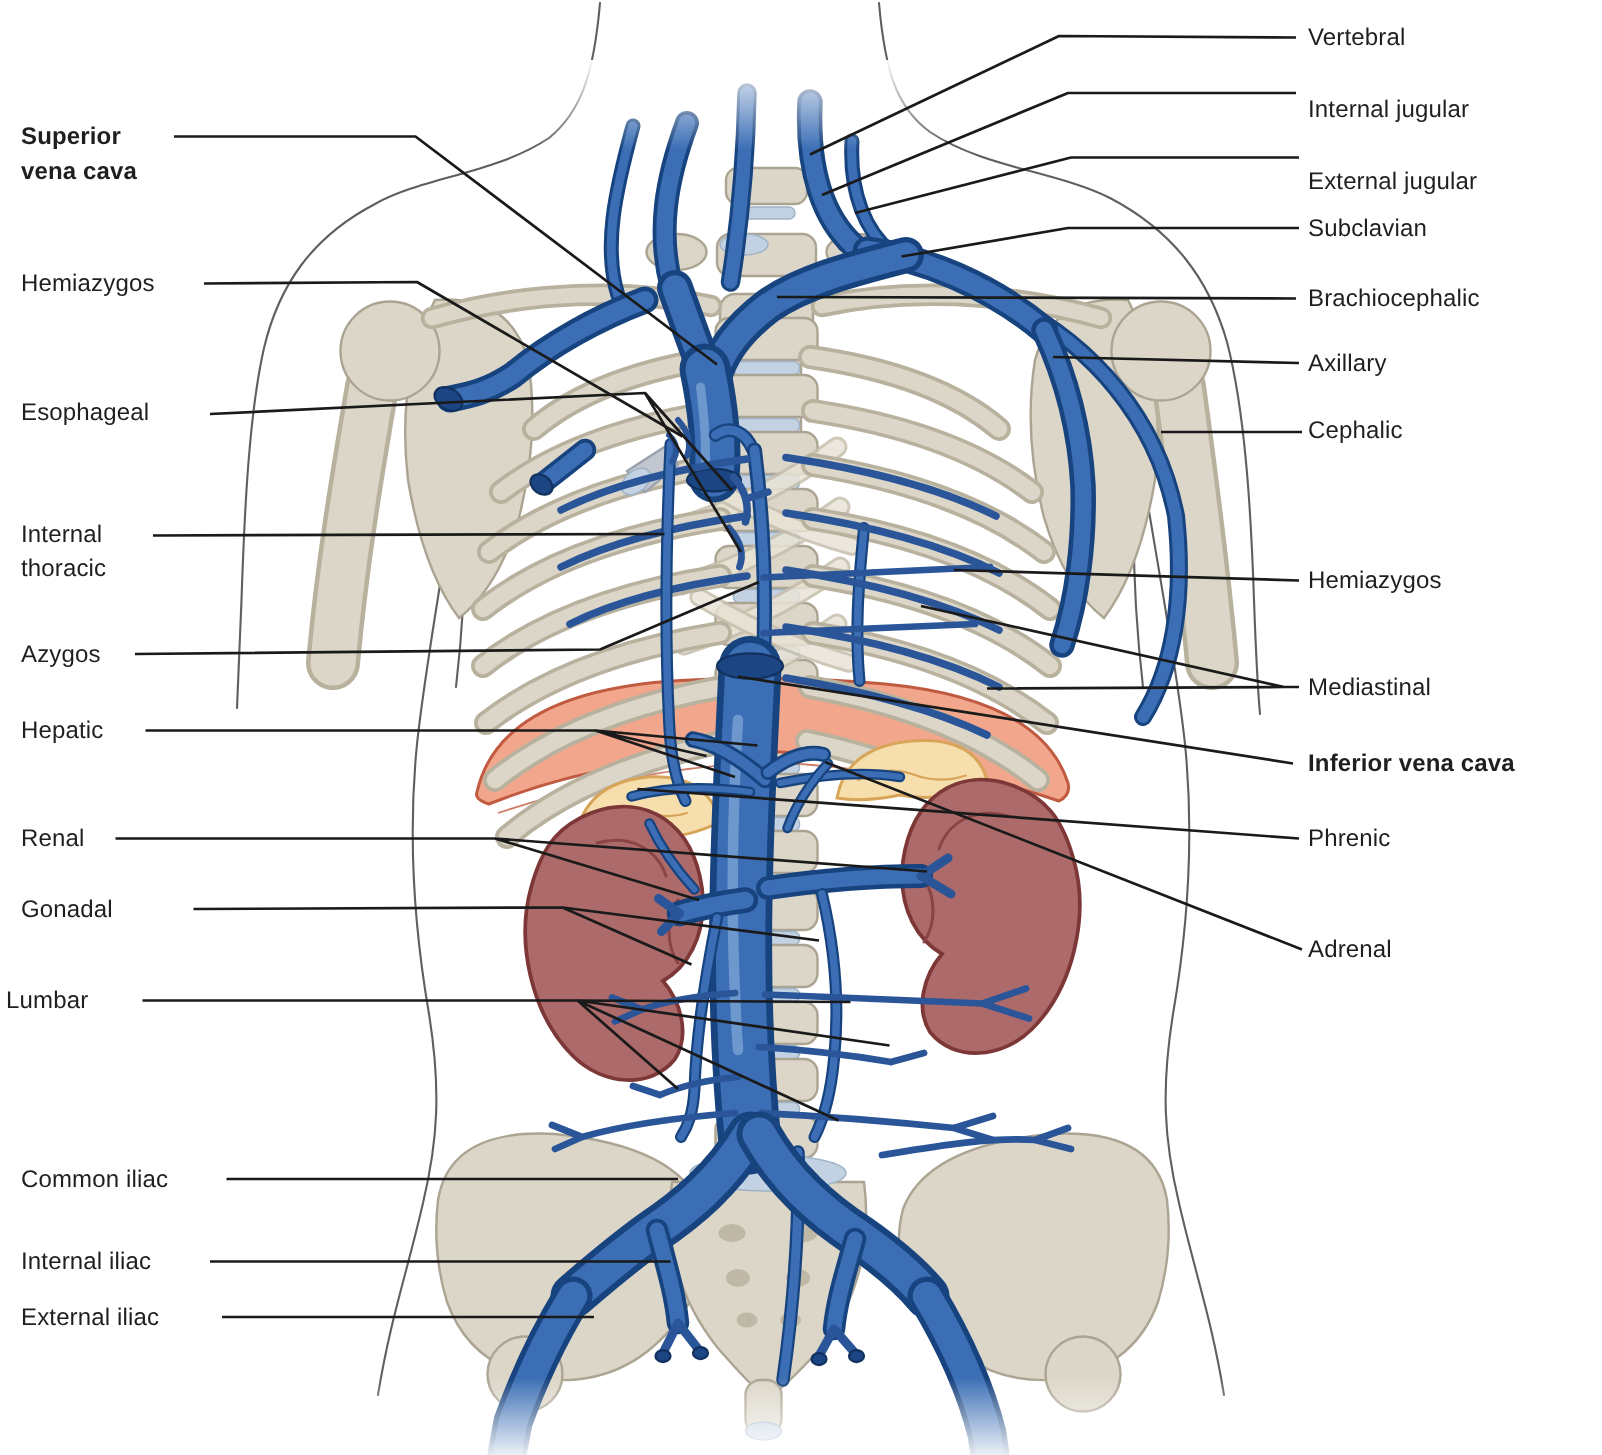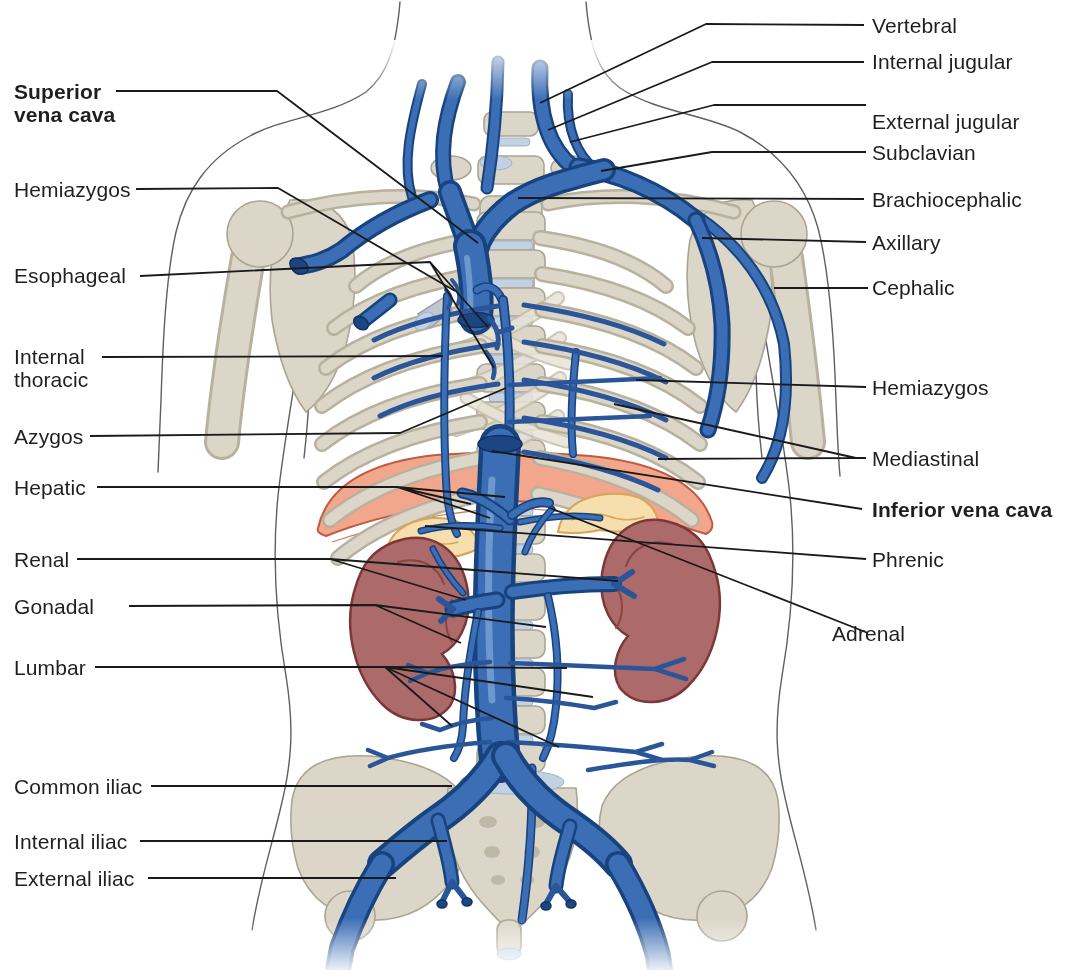--- a/index.html
+++ b/index.html
@@ -7,21 +7,21 @@
     --bone-fill:#DCD6C8; --bone-outline:#ABA492;
     --kidney-fill:#AC6A6A; --kidney-outline:#7D3737;
     --adrenal-fill:#F6DFAD; --adrenal-outline:#D8A558;
     --diaphragm-fill:#F2A68B; --diaphragm-outline:#C05A40;
     --leader-line:#1A1A1A; --label-text:#1F1F1F; --background:#FFFFFF;
   }
   html,body{margin:0;padding:0;background:#fff;}
   .stage{position:relative;width:1068px;height:970px;background:var(--background);overflow:hidden;
          font-family:"Liberation Sans","DejaVu Sans",sans-serif;}
   .stage svg{position:absolute;left:0;top:0;}
-  .label{position:absolute;font-size:21px;line-height:23px;color:var(--label-text);
+  .label{position:absolute;font-size:16px;line-height:23px;color:var(--label-text);
          white-space:pre-line;letter-spacing:.1px;}
   .label.bold{font-weight:bold;}
   
   .outline{fill:none;stroke:#5F5F5F;stroke-width:1.4;stroke-linecap:round;}
   .bone{fill:var(--bone-fill);stroke:var(--bone-outline);stroke-width:1.6;}
   .disc{fill:#C2D2E2;stroke:#9FB4C8;stroke-width:1;}
   .bso{stroke:#B8B19E;fill:none;stroke-linecap:round;}
   .bsi{stroke:var(--bone-fill);fill:none;stroke-linecap:round;}
   .bao{stroke:#C6BFAD;fill:none;stroke-linecap:round;}
   .bai{stroke:#E8E3D6;fill:none;stroke-linecap:round;}
@@ -458,31 +458,31 @@
 <div class="label bold" style="left:14px;top:80px">Superior
 vena cava</div>
 <div class="label" style="left:14px;top:178px">Hemiazygos</div>
 <div class="label" style="left:14px;top:264px">Esophageal</div>
 <div class="label" style="left:14px;top:345px">Internal
 thoracic</div>
 <div class="label" style="left:14px;top:425px">Azygos</div>
 <div class="label" style="left:14px;top:476px">Hepatic</div>
 <div class="label" style="left:14px;top:548px">Renal</div>
 <div class="label" style="left:14px;top:595px">Gonadal</div>
-<div class="label" style="left:14px;top:656px">Lumbar</div>
+<div class="label" style="left:4px;top:656px">Lumbar</div>
 <div class="label" style="left:14px;top:775px">Common iliac</div>
 <div class="label" style="left:14px;top:830px">Internal iliac</div>
 <div class="label" style="left:14px;top:867px">External iliac</div>
 
 <div class="label" style="left:872px;top:14px">Vertebral</div>
-<div class="label" style="left:872px;top:50px">Internal jugular</div>
+<div class="label" style="left:872px;top:62px">Internal jugular</div>
 <div class="label" style="left:872px;top:110px">External jugular</div>
 <div class="label" style="left:872px;top:141px">Subclavian</div>
 <div class="label" style="left:872px;top:188px">Brachiocephalic</div>
 <div class="label" style="left:872px;top:231px">Axillary</div>
 <div class="label" style="left:872px;top:276px">Cephalic</div>
 <div class="label" style="left:872px;top:376px">Hemiazygos</div>
 <div class="label" style="left:872px;top:447px">Mediastinal</div>
 <div class="label bold" style="left:872px;top:498px">Inferior vena cava</div>
 <div class="label" style="left:872px;top:548px">Phrenic</div>
-<div class="label" style="left:832px;top:622px">Adrenal</div>
+<div class="label" style="left:872px;top:622px">Adrenal</div>
 
 </div>
 
 </body></html>

